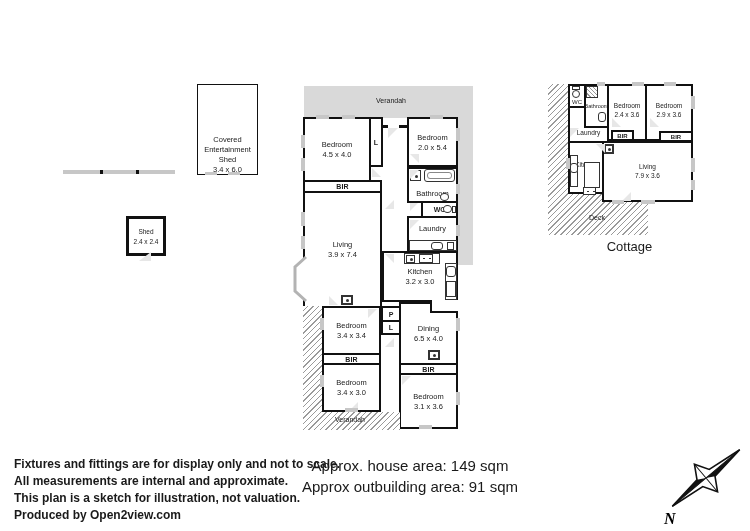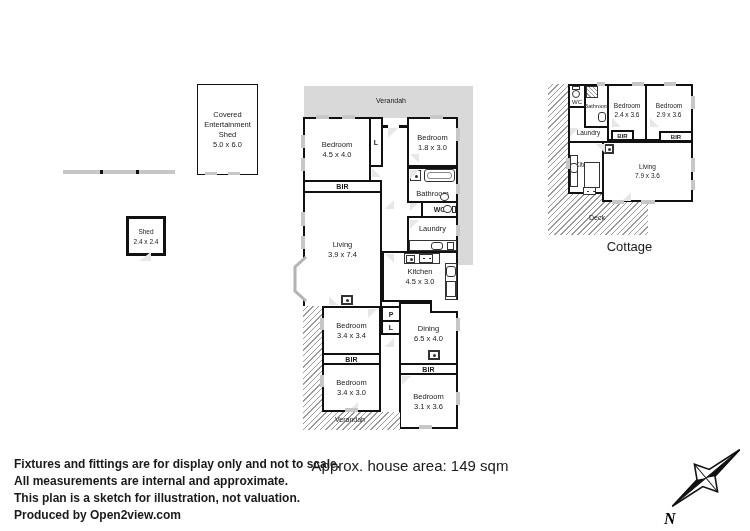--- a/index.html
+++ b/index.html
@@ -5,21 +5,21 @@
   html,body{margin:0;padding:0;background:#fff;}
   .plan{position:relative;width:750px;height:531px;background:#ffffff;overflow:hidden;
         font-family:"Liberation Sans", sans-serif;color:#1a1a1a;}
   .abs{position:absolute;box-sizing:border-box;}
   .room{position:absolute;box-sizing:border-box;border:2px solid #111;background:#fff;
         display:flex;flex-direction:column;align-items:center;justify-content:center;
         text-align:center;font-size:7.5px;line-height:9px;gap:1px;}
   .room .rn{display:block;}
   .room .rd{display:block;}
   .thick{border-width:4px;}
-  .thin{border-width:1.5px;}
+  .thin{border-width:1.5px;justify-content:flex-end;}
   .strip{font-size:7px;font-weight:600;letter-spacing:.2px;}
   .tinyroom{font-size:7px;font-weight:600;}
   .gray{position:absolute;box-sizing:border-box;background:#d9d9d9;}
   .hatch{position:absolute;box-sizing:border-box;
          background:repeating-linear-gradient(135deg,#ffffff 0px,#ffffff 3px,#9a9a9a 3px,#9a9a9a 4px);}
   .floatlbl{position:absolute;font-size:7px;text-align:center;color:#1a1a1a;}
   .win{position:absolute;background:#c7c7c7;}
   .tick{position:absolute;background:#111;}
   .door{position:absolute;background:#e7e7e7;clip-path:polygon(0 0,100% 0,0 100%);}
   .fx{position:absolute;box-sizing:border-box;border:1px solid #333;background:#fff;}
@@ -41,21 +41,21 @@
 
 
   <div class="win" style="left:63px;top:170px;width:112px;height:4px"></div>
   <div class="tick" style="left:100px;top:170px;width:3px;height:4px"></div>
   <div class="tick" style="left:136px;top:170px;width:3px;height:4px"></div>
 
   <div class="room thin" style="left:197px;top:84px;width:61px;height:91px">
     <span class="rn">Covered</span>
     <span class="rn">Entertainment</span>
     <span class="rn">Shed</span>
-    <span class="rd">5.0 x 6.0</span>
+    <span class="rd">3.4 x 6.0</span>
   </div>
   <div class="win" style="left:205px;top:172px;width:12px;height:3px"></div>
   <div class="win" style="left:228px;top:172px;width:12px;height:3px"></div>
 
   <div class="room" style="left:126px;top:216px;width:40px;height:40px;border-width:3px;font-size:6.5px">
     <span class="rn">Shed</span>
     <span class="rd">2.4 x 2.4</span>
   </div>
   <div class="door" style="left:139px;top:252px;width:12px;height:9px;transform:rotate(180deg)"></div>
 
@@ -65,41 +65,41 @@
 
   <div class="room" style="left:303px;top:117px;width:68px;height:65px">
     <span class="rn">Bedroom</span>
     <span class="rd">4.5 x 4.0</span>
   </div>
   <div class="room tinyroom" style="left:369px;top:117px;width:14px;height:50px">
     <span class="rn">L</span>
   </div>
   <div class="room" style="left:407px;top:117px;width:51px;height:50px">
     <span class="rn">Bedroom</span>
-    <span class="rd">1.8 x 3.0</span>
+    <span class="rd">2.0 x 5.4</span>
   </div>
   <div class="room" style="left:407px;top:167px;width:51px;height:36px;justify-content:flex-end;padding-bottom:3px">
     <span class="rn">Bathroom</span>
   </div>
   <div class="room" style="left:421px;top:201px;width:37px;height:17px;flex-direction:row;gap:3px">
     <span class="rn tinyroom">WC</span>
   </div>
   <div class="room" style="left:407px;top:216px;width:51px;height:37px;justify-content:flex-start;padding-top:6px">
     <span class="rn">Laundry</span>
   </div>
   <div class="room strip" style="left:303px;top:180px;width:79px;height:13px">
     <span>BIR</span>
   </div>
   <div class="room" style="left:303px;top:191px;width:79px;height:117px">
     <span class="rn">Living</span>
     <span class="rd">3.9 x 7.4</span>
   </div>
   <div class="room" style="left:382px;top:251px;width:76px;height:51px">
     <span class="rn">Kitchen</span>
-    <span class="rd">4.5 x 3.0</span>
+    <span class="rd">3.2 x 3.0</span>
   </div>
   <div class="room" style="left:399px;top:302px;width:59px;height:63px">
     <span class="rn">Dining</span>
     <span class="rd">6.5 x 4.0</span>
   </div>
 
   <div class="abs" style="left:430px;top:300px;width:28px;height:13px;background:#fff;border-left:2px solid #111;border-bottom:2px solid #111"></div>
 
   <div class="room tinyroom" style="left:381px;top:306px;width:20px;height:16px">
     <span>P</span>
@@ -262,20 +262,21 @@
 
   <div class="notes">
     <div>Fixtures and fittings are for display only and not to scale.</div>
     <div>All measurements are internal and approximate.</div>
     <div>This plan is a sketch for illustration, not valuation.</div>
     <div>Produced by Open2view.com</div>
   </div>
 
   <div class="areas">
     <div>Approx. house area: 149 sqm</div>
+    <div>Approx outbuilding area: 91 sqm</div>
   </div>
 
   <svg class="abs" style="left:658px;top:430px" width="92" height="100" viewBox="0 0 92 100">
     <g transform="rotate(50 48 48)">
       <path d="M48 4 L52.5 40 L66 48 L52.5 56 L48 92 L43.5 56 L30 48 L43.5 40 Z" fill="#ffffff" stroke="#111" stroke-width="1.6"></path>
       <path d="M48 4 L48 92 M30 48 L66 48" stroke="#111" stroke-width="1"></path>
       <path d="M48 4 L52.5 40 L48 48 Z" fill="#111"></path>
       <path d="M48 92 L43.5 56 L48 48 Z" fill="#111"></path>
     </g>
     <text x="6" y="94" font-size="16" font-style="italic" font-weight="bold" font-family="Liberation Serif, serif">N</text>

